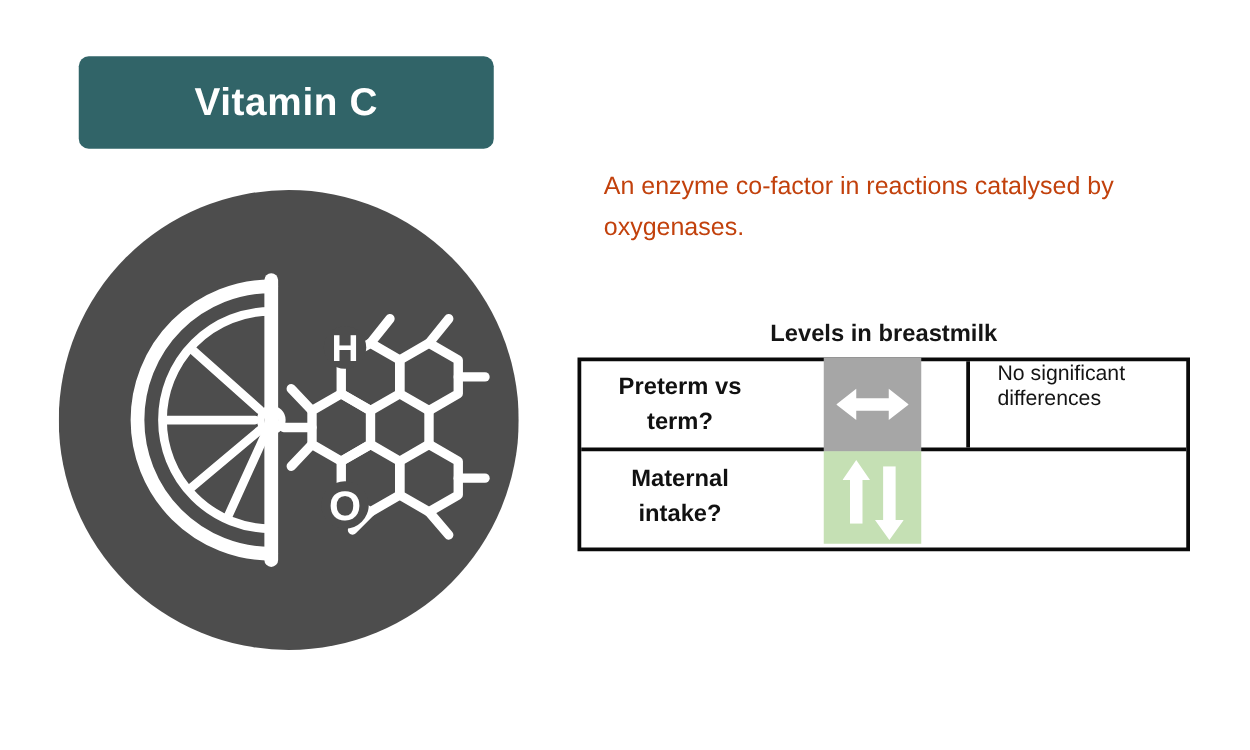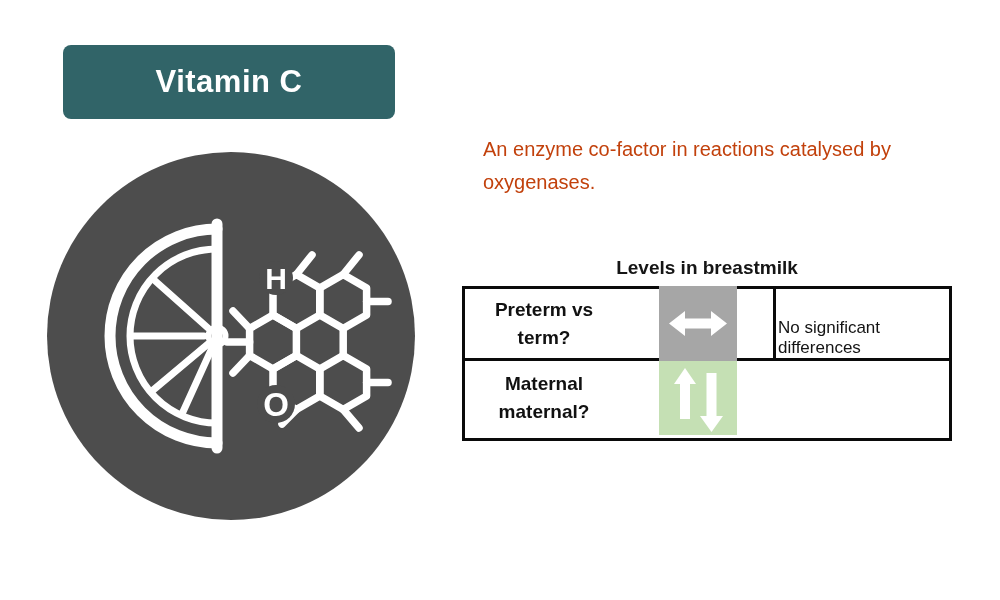--- a/index.html
+++ b/index.html
@@ -42,22 +42,22 @@
     width:158px; display:flex; align-items:center; justify-content:center;
     text-align:center; font-weight:bold; font-size:19px; line-height:28px; color:#111;
   }
   .cell-label span { display:inline-block; width:122px; }
   .cell-icon {
     width:78px; display:flex; align-items:center; justify-content:center;
     overflow:visible;
   }
   .cell-icon.topflush { margin-top:-3px; height:75px; }
   .cell-desc {
-    flex:1; border-left:3px solid #0a0a0a; display:flex; align-items:flex-end;
-    padding-left:2px; font-size:17px; color:#141414;
+    flex:1; border-left:3px solid #0a0a0a; display:flex; align-items:flex-start;
+    padding-left:22px; font-size:17px; color:#141414;
   }
   .arrow-pair { display:flex; gap:4px; align-items:center; }
   .arrow-up { transform:translateY(-5px); }
   .arrow-down { transform:translateY(4px); }
 </style>
 </head>
 <body>
 
 <div class="stage">
 
@@ -117,21 +117,21 @@
           <polygon fill="#ffffff" points="0,13.5 16,1 16,8.5 42,8.5 42,1 58,13.5 42,26 42,18.5 16,18.5 16,26"></polygon>
         </svg>
       </div>
       <div class="cell-desc">
         <span>No significant differences</span>
       </div>
     </div>
 
     <div class="vrow r2">
       <div class="cell-label">
-        <span>Maternal maternal?</span>
+        <span>Maternal intake?</span>
       </div>
       <div class="cell-icon" style="background: rgb(197, 224, 180);">
         <div class="arrow-pair">
           <svg class="arrow-up" width="22" height="51" viewBox="0 0 22 51">
             <polygon fill="#ffffff" points="11,0 22,16 16,16 16,51 6,51 6,16 0,16"></polygon>
           </svg>
           <svg class="arrow-down" width="23" height="59" viewBox="0 0 23 59">
             <polygon fill="#ffffff" points="11.5,59 0,43 6.5,43 6.5,0 16.5,0 16.5,43 23,43"></polygon>
           </svg>
         </div>

